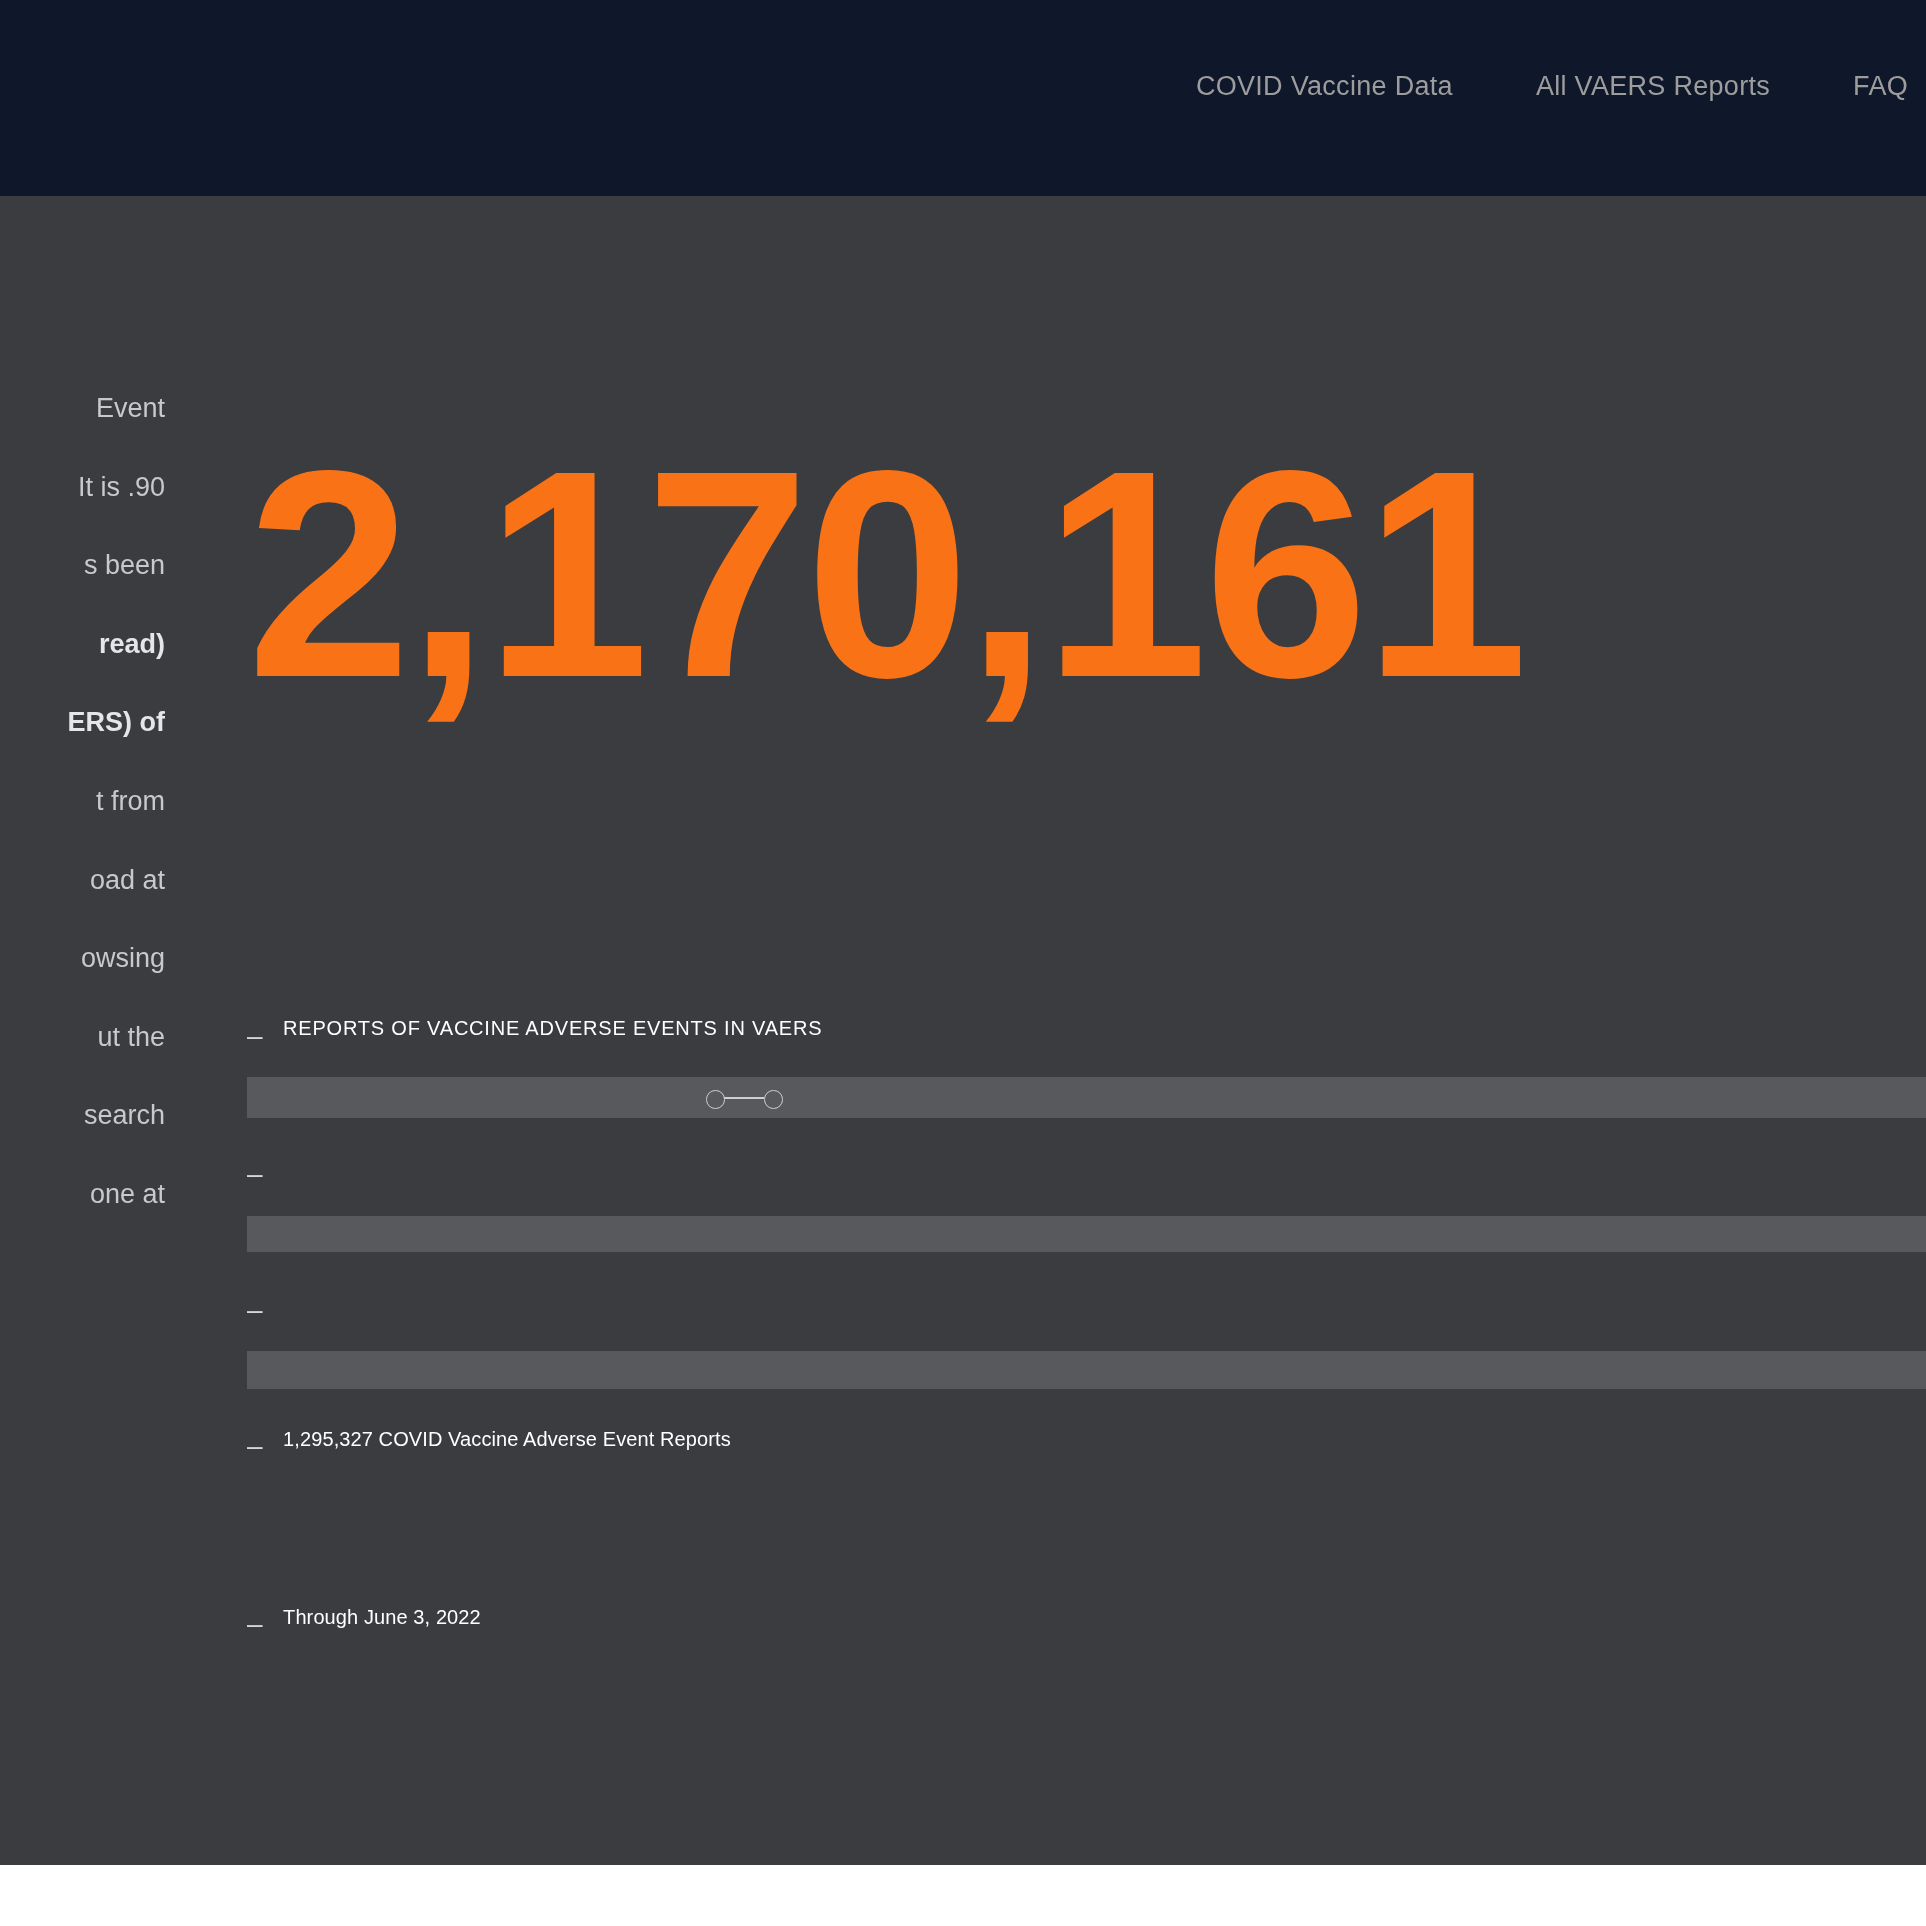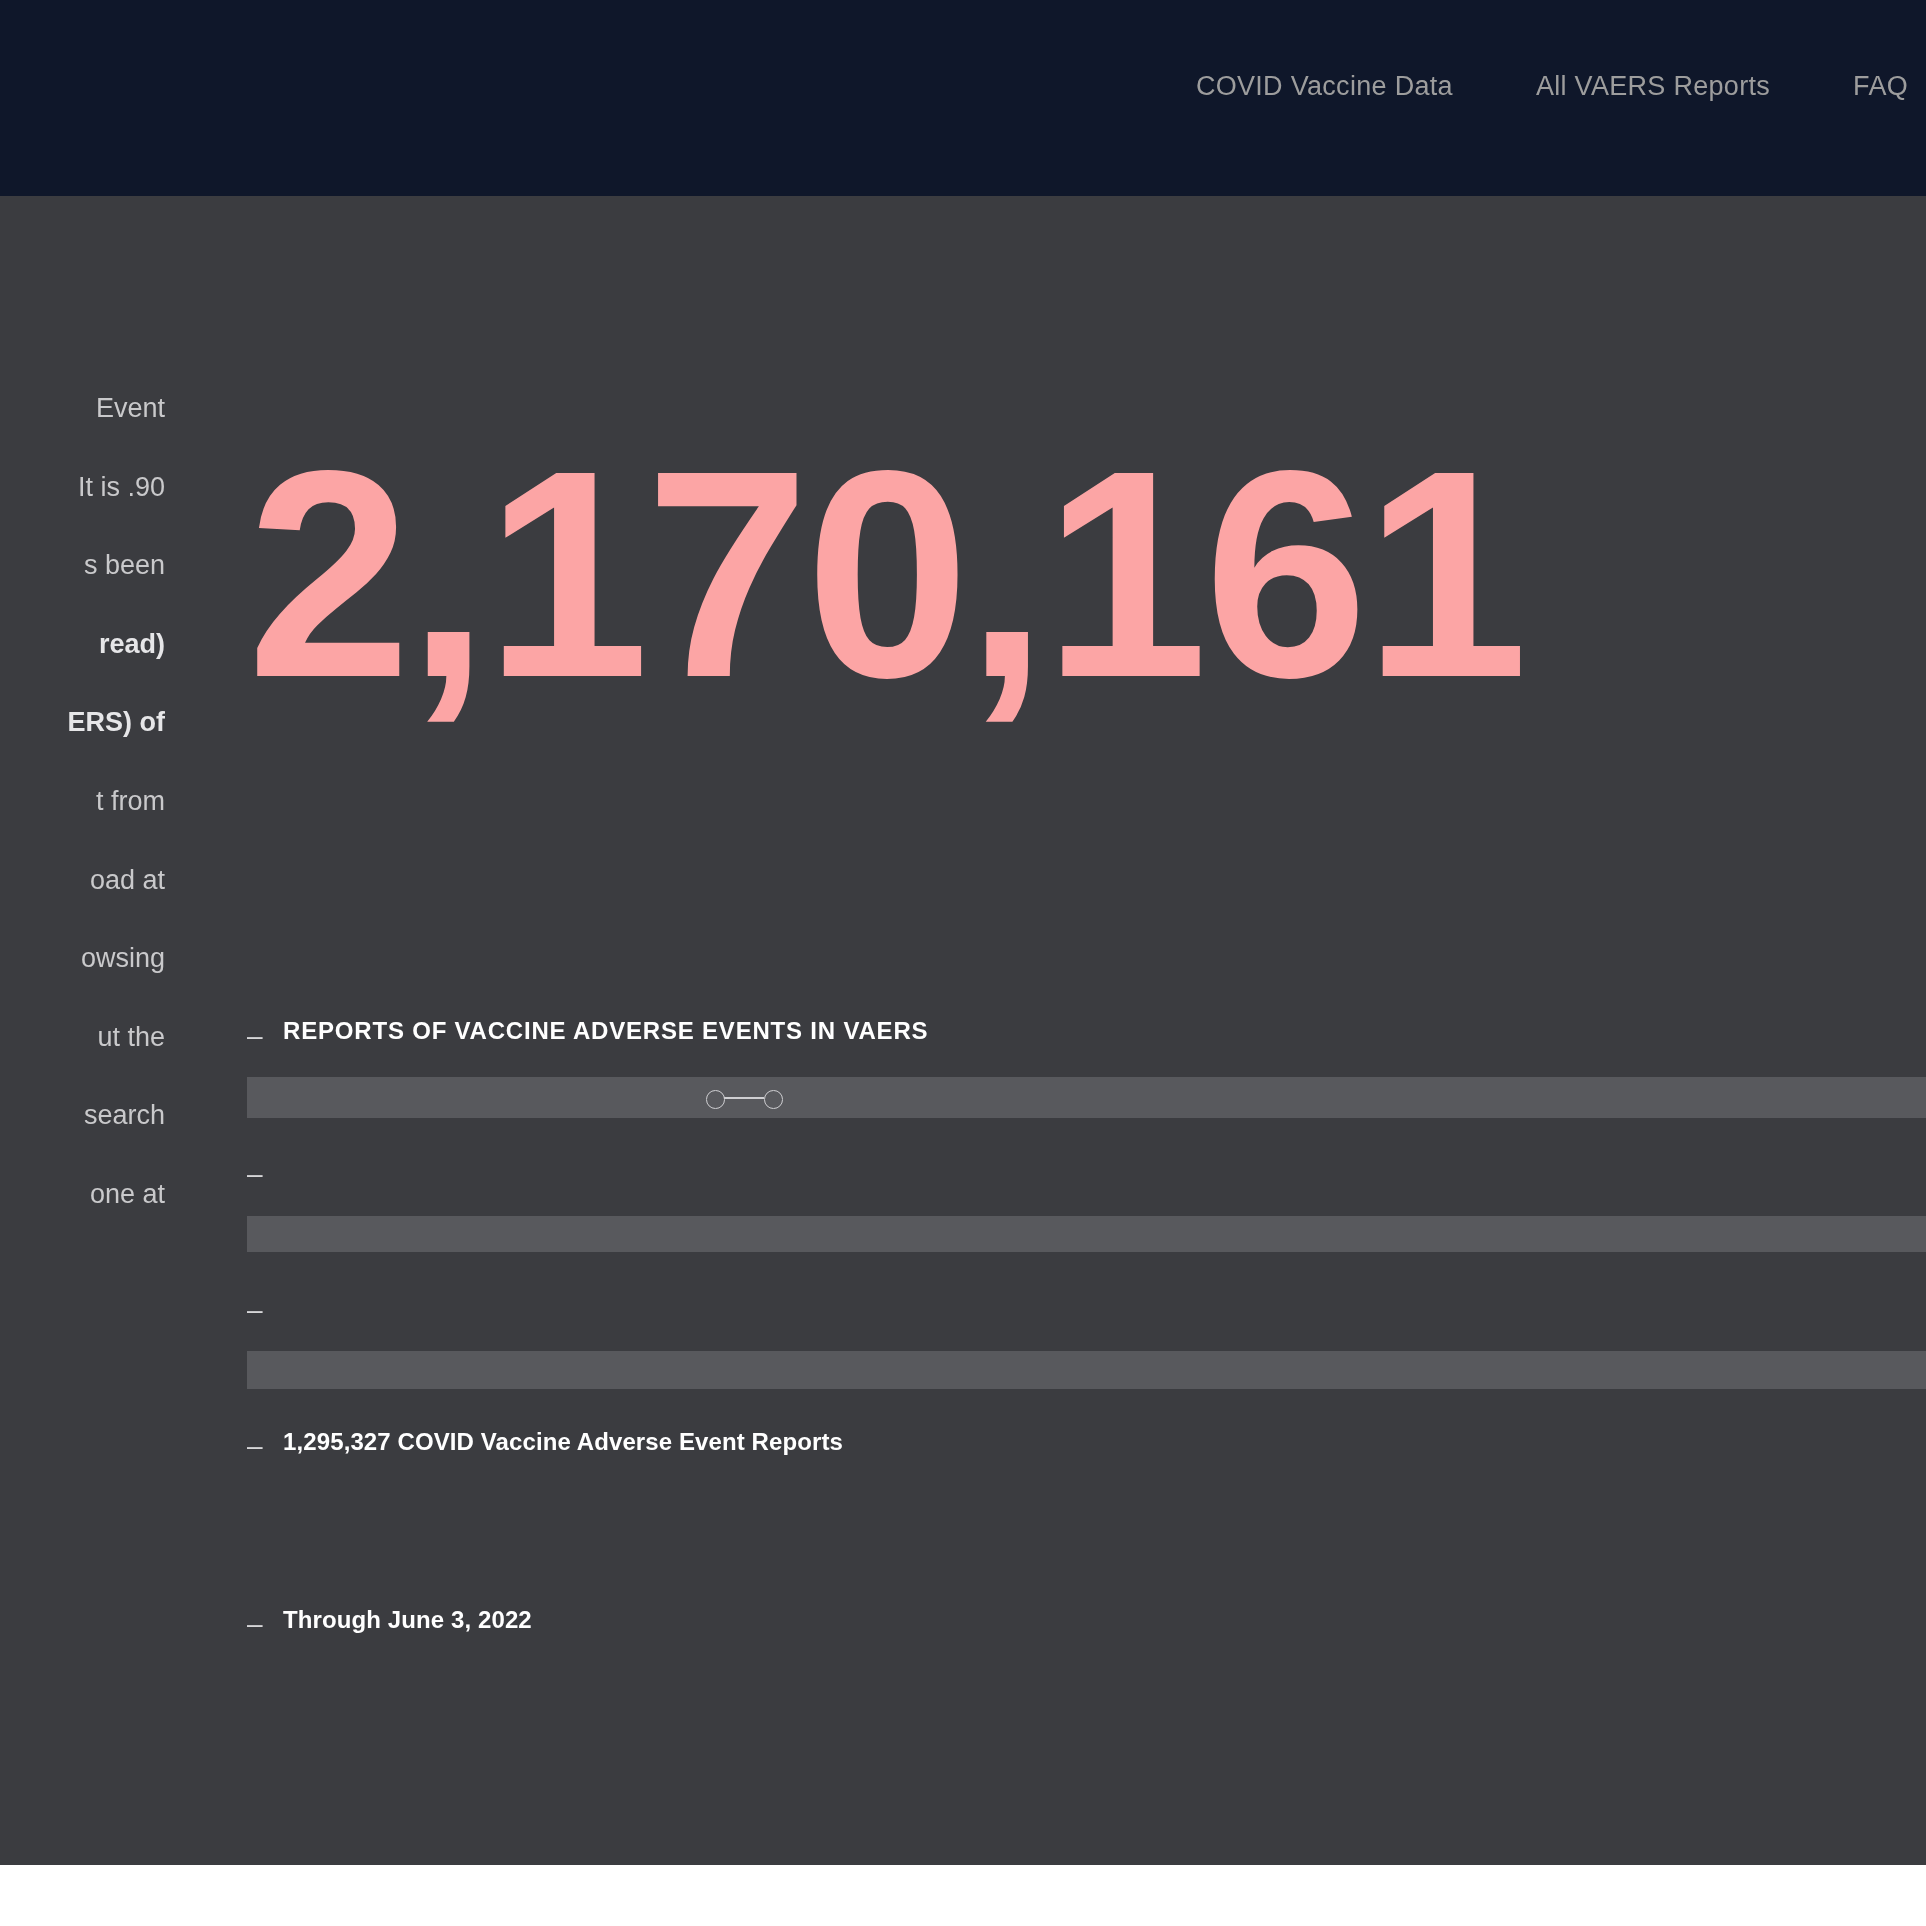--- a/index.html
+++ b/index.html
@@ -83,21 +83,21 @@
   .left-col p span.b {
     font-weight: 700;
     color: #e6e6e8;
   }
 
   
   .counter {
     position: absolute;
     left: 247px;
     top: 231px;
-    color: #fca5a5;
+    color: #f97316;
     font-size: 295px;
     font-weight: 700;
     letter-spacing: -3.9px;
     line-height: 1;
     white-space: nowrap;
   }
 
   
   .stats {
     position: absolute;
@@ -115,22 +115,22 @@
   .stat .dash {
     color: #d6d6d8;
     font-size: 28px;
     line-height: 1.3;
     font-weight: 400;
     flex: 0 0 auto;
     padding-top: 2.6px;
   }
   .stat .txt {
     color: #ffffff;
-    font-size: 24px;
-    font-weight: 700;
+    font-size: 20px;
+    font-weight: 400;
     line-height: 1.35;
     letter-spacing: 0.1px;
   }
   .stat.first .txt {
     letter-spacing: 0.8px;
   }
   .divider {
     height: 0.6px;
     background: #58595d;
     width: 1679px;

